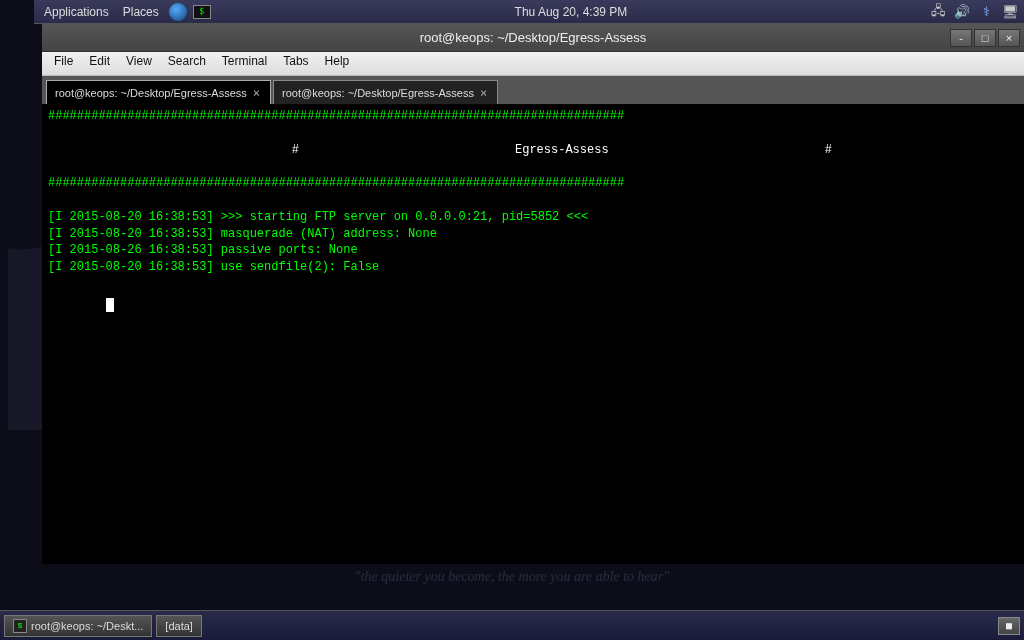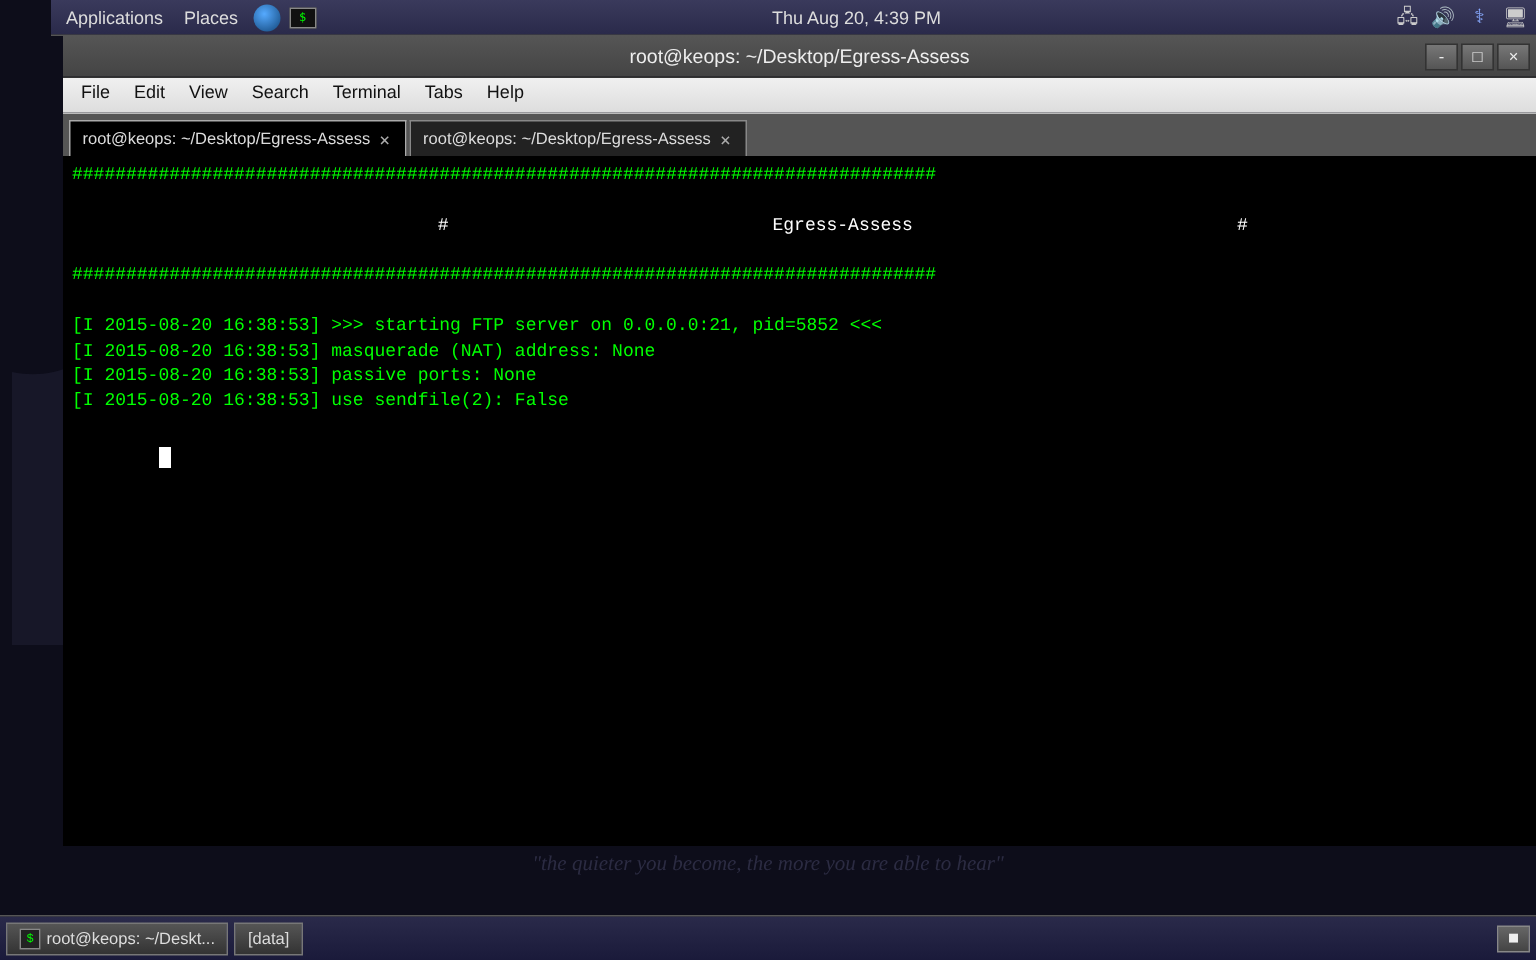--- a/index.html
+++ b/index.html
@@ -393,21 +393,21 @@
 
     <div class="terminal-content" style="height:460px;">
       <div class="term-line hash-line">################################################################################</div>
       <div class="term-line" style="color:#fff;text-align:center;">
         <span>#                              Egress-Assess                              #</span>
       </div>
       <div class="term-line hash-line">################################################################################</div>
       <div class="term-line">&nbsp;</div>
       <div class="term-line log-line">[I 2015-08-20 16:38:53] &gt;&gt;&gt; starting FTP server on 0.0.0.0:21, pid=5852 &lt;&lt;&lt;</div>
       <div class="term-line log-line">[I 2015-08-20 16:38:53] masquerade (NAT) address: None</div>
-      <div class="term-line log-line">[I 2015-08-20 16:38:53] passive ports: None</div>
+      <div class="term-line log-line">[I 2015-08-26 16:38:53] passive ports: None</div>
       <div class="term-line log-line">[I 2015-08-20 16:38:53] use sendfile(2): False</div>
       <div class="term-line" style="margin-top:4px;">
         <span class="cursor-block"></span>
       </div>
     </div>
   </div>
 
   <div class="taskbar-bottom">
     <div class="taskbar-task">
       <div class="task-indicator">$</div>

